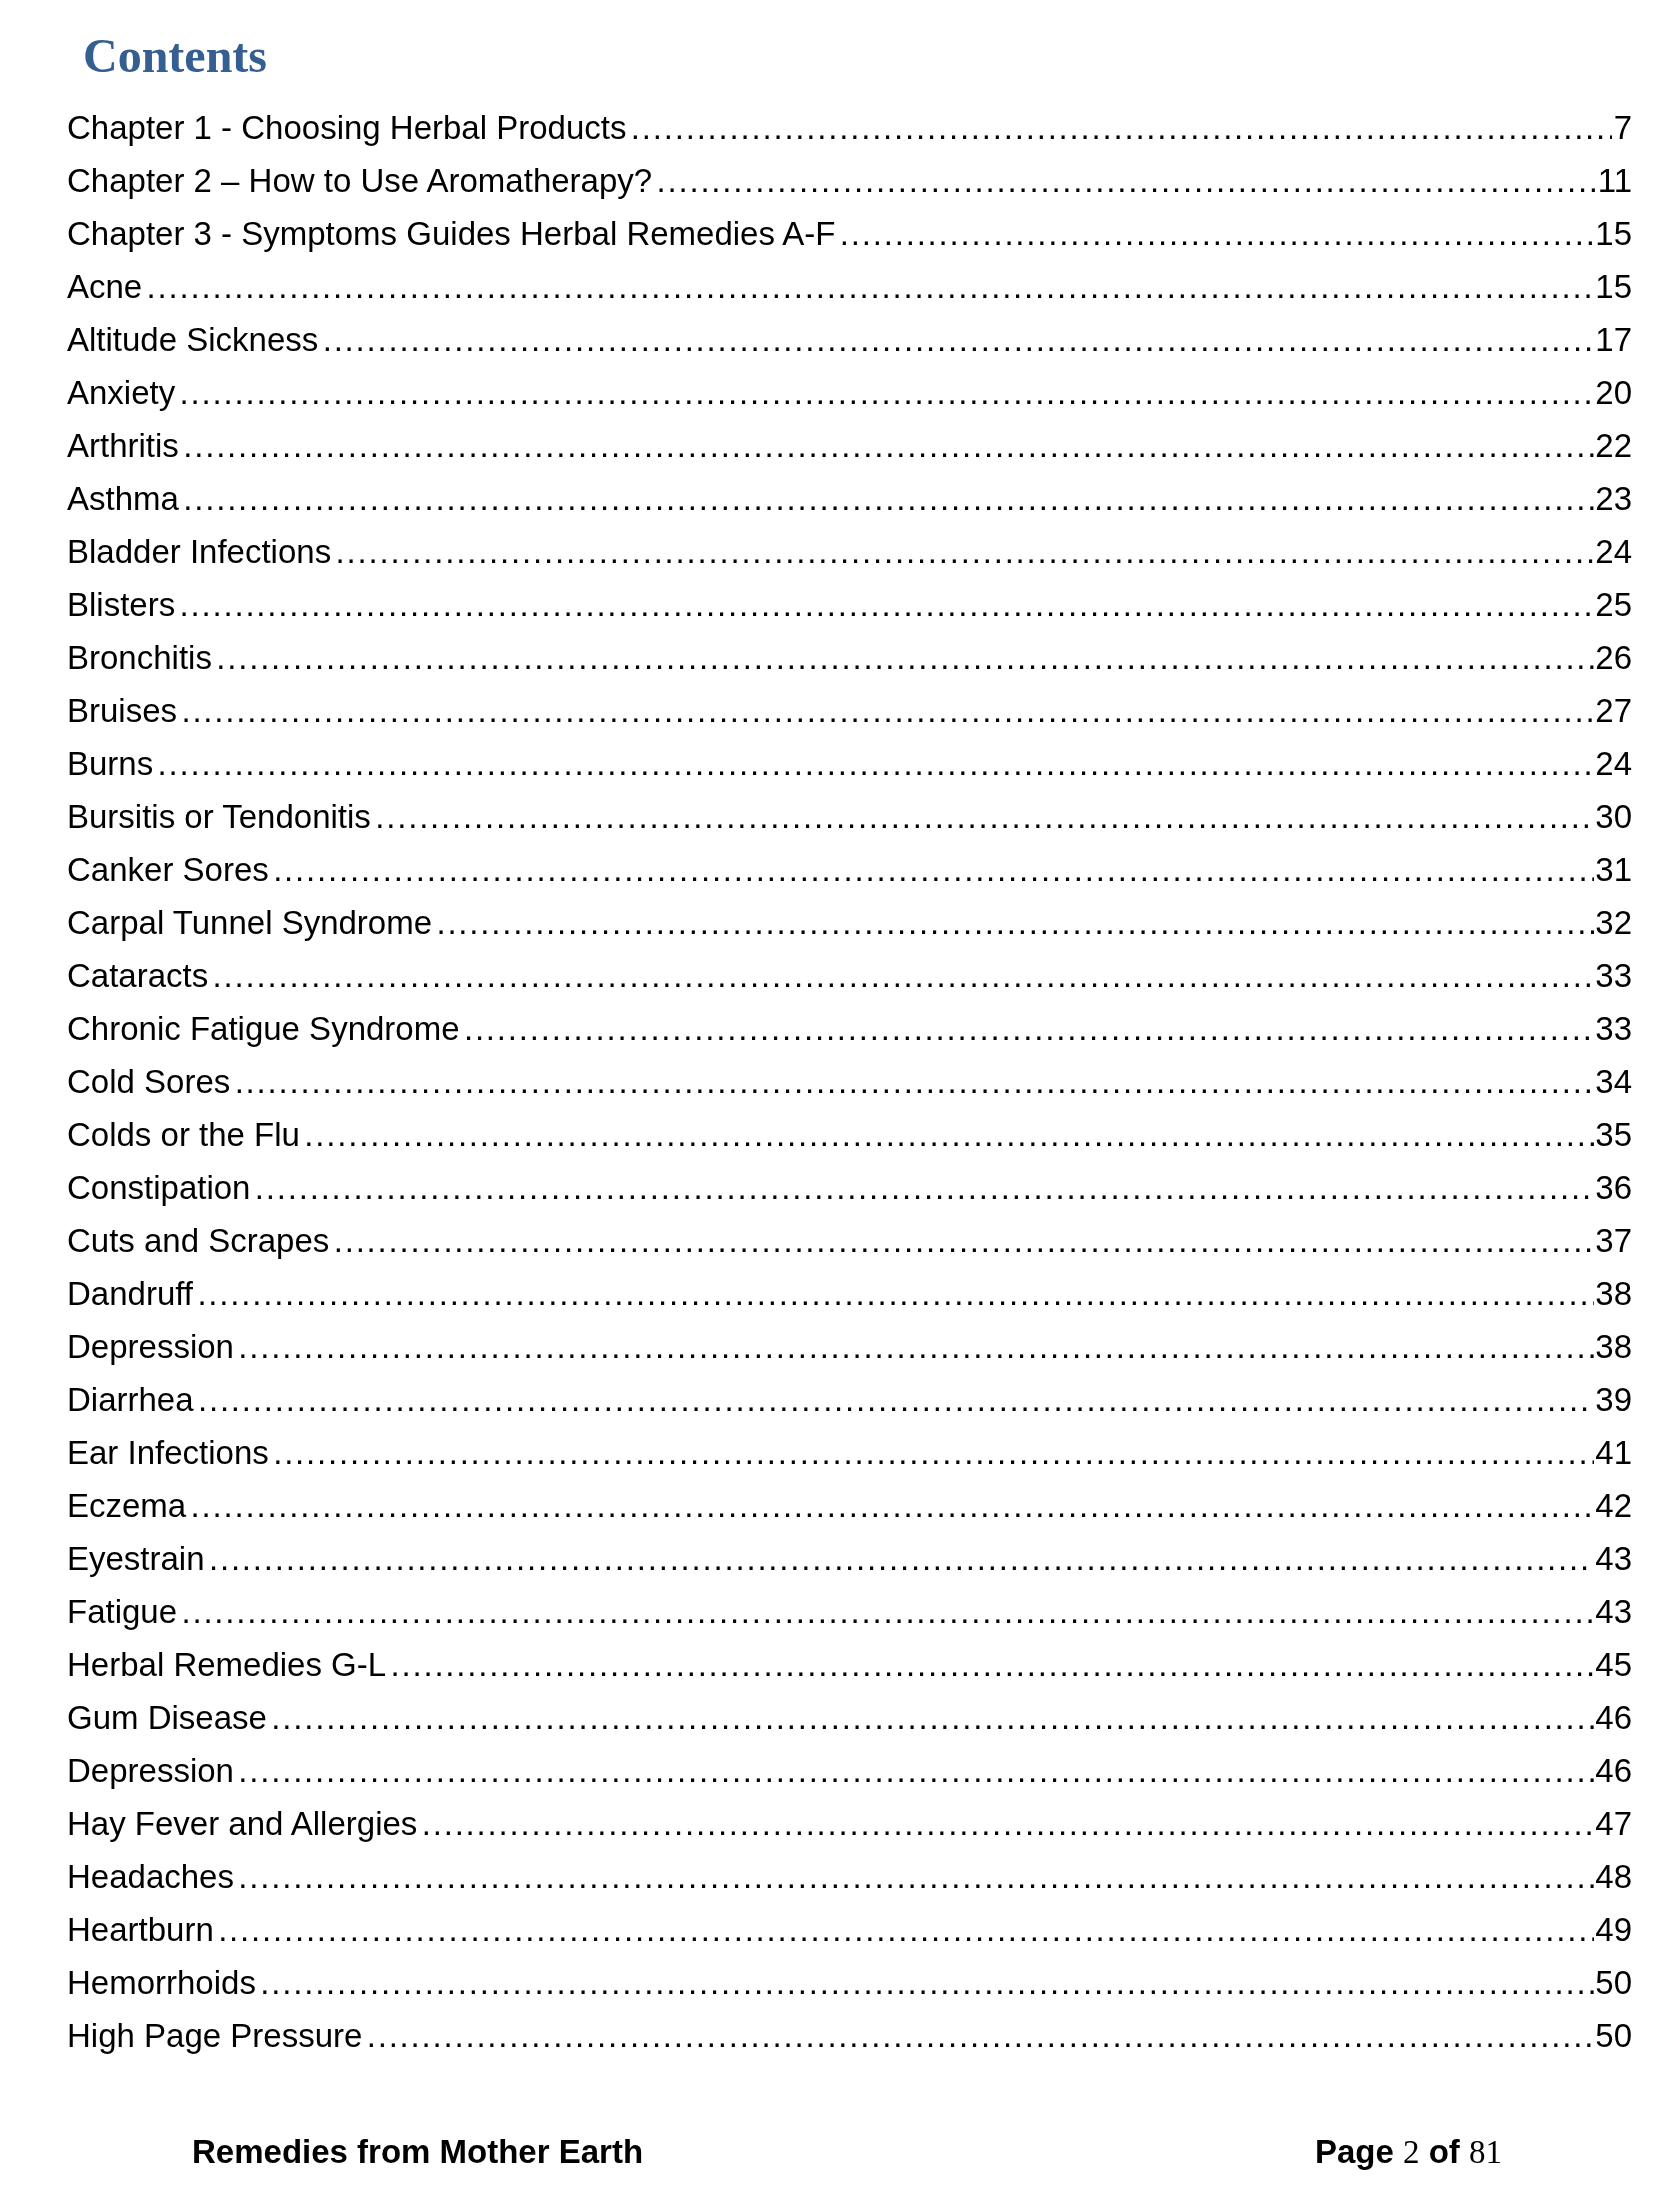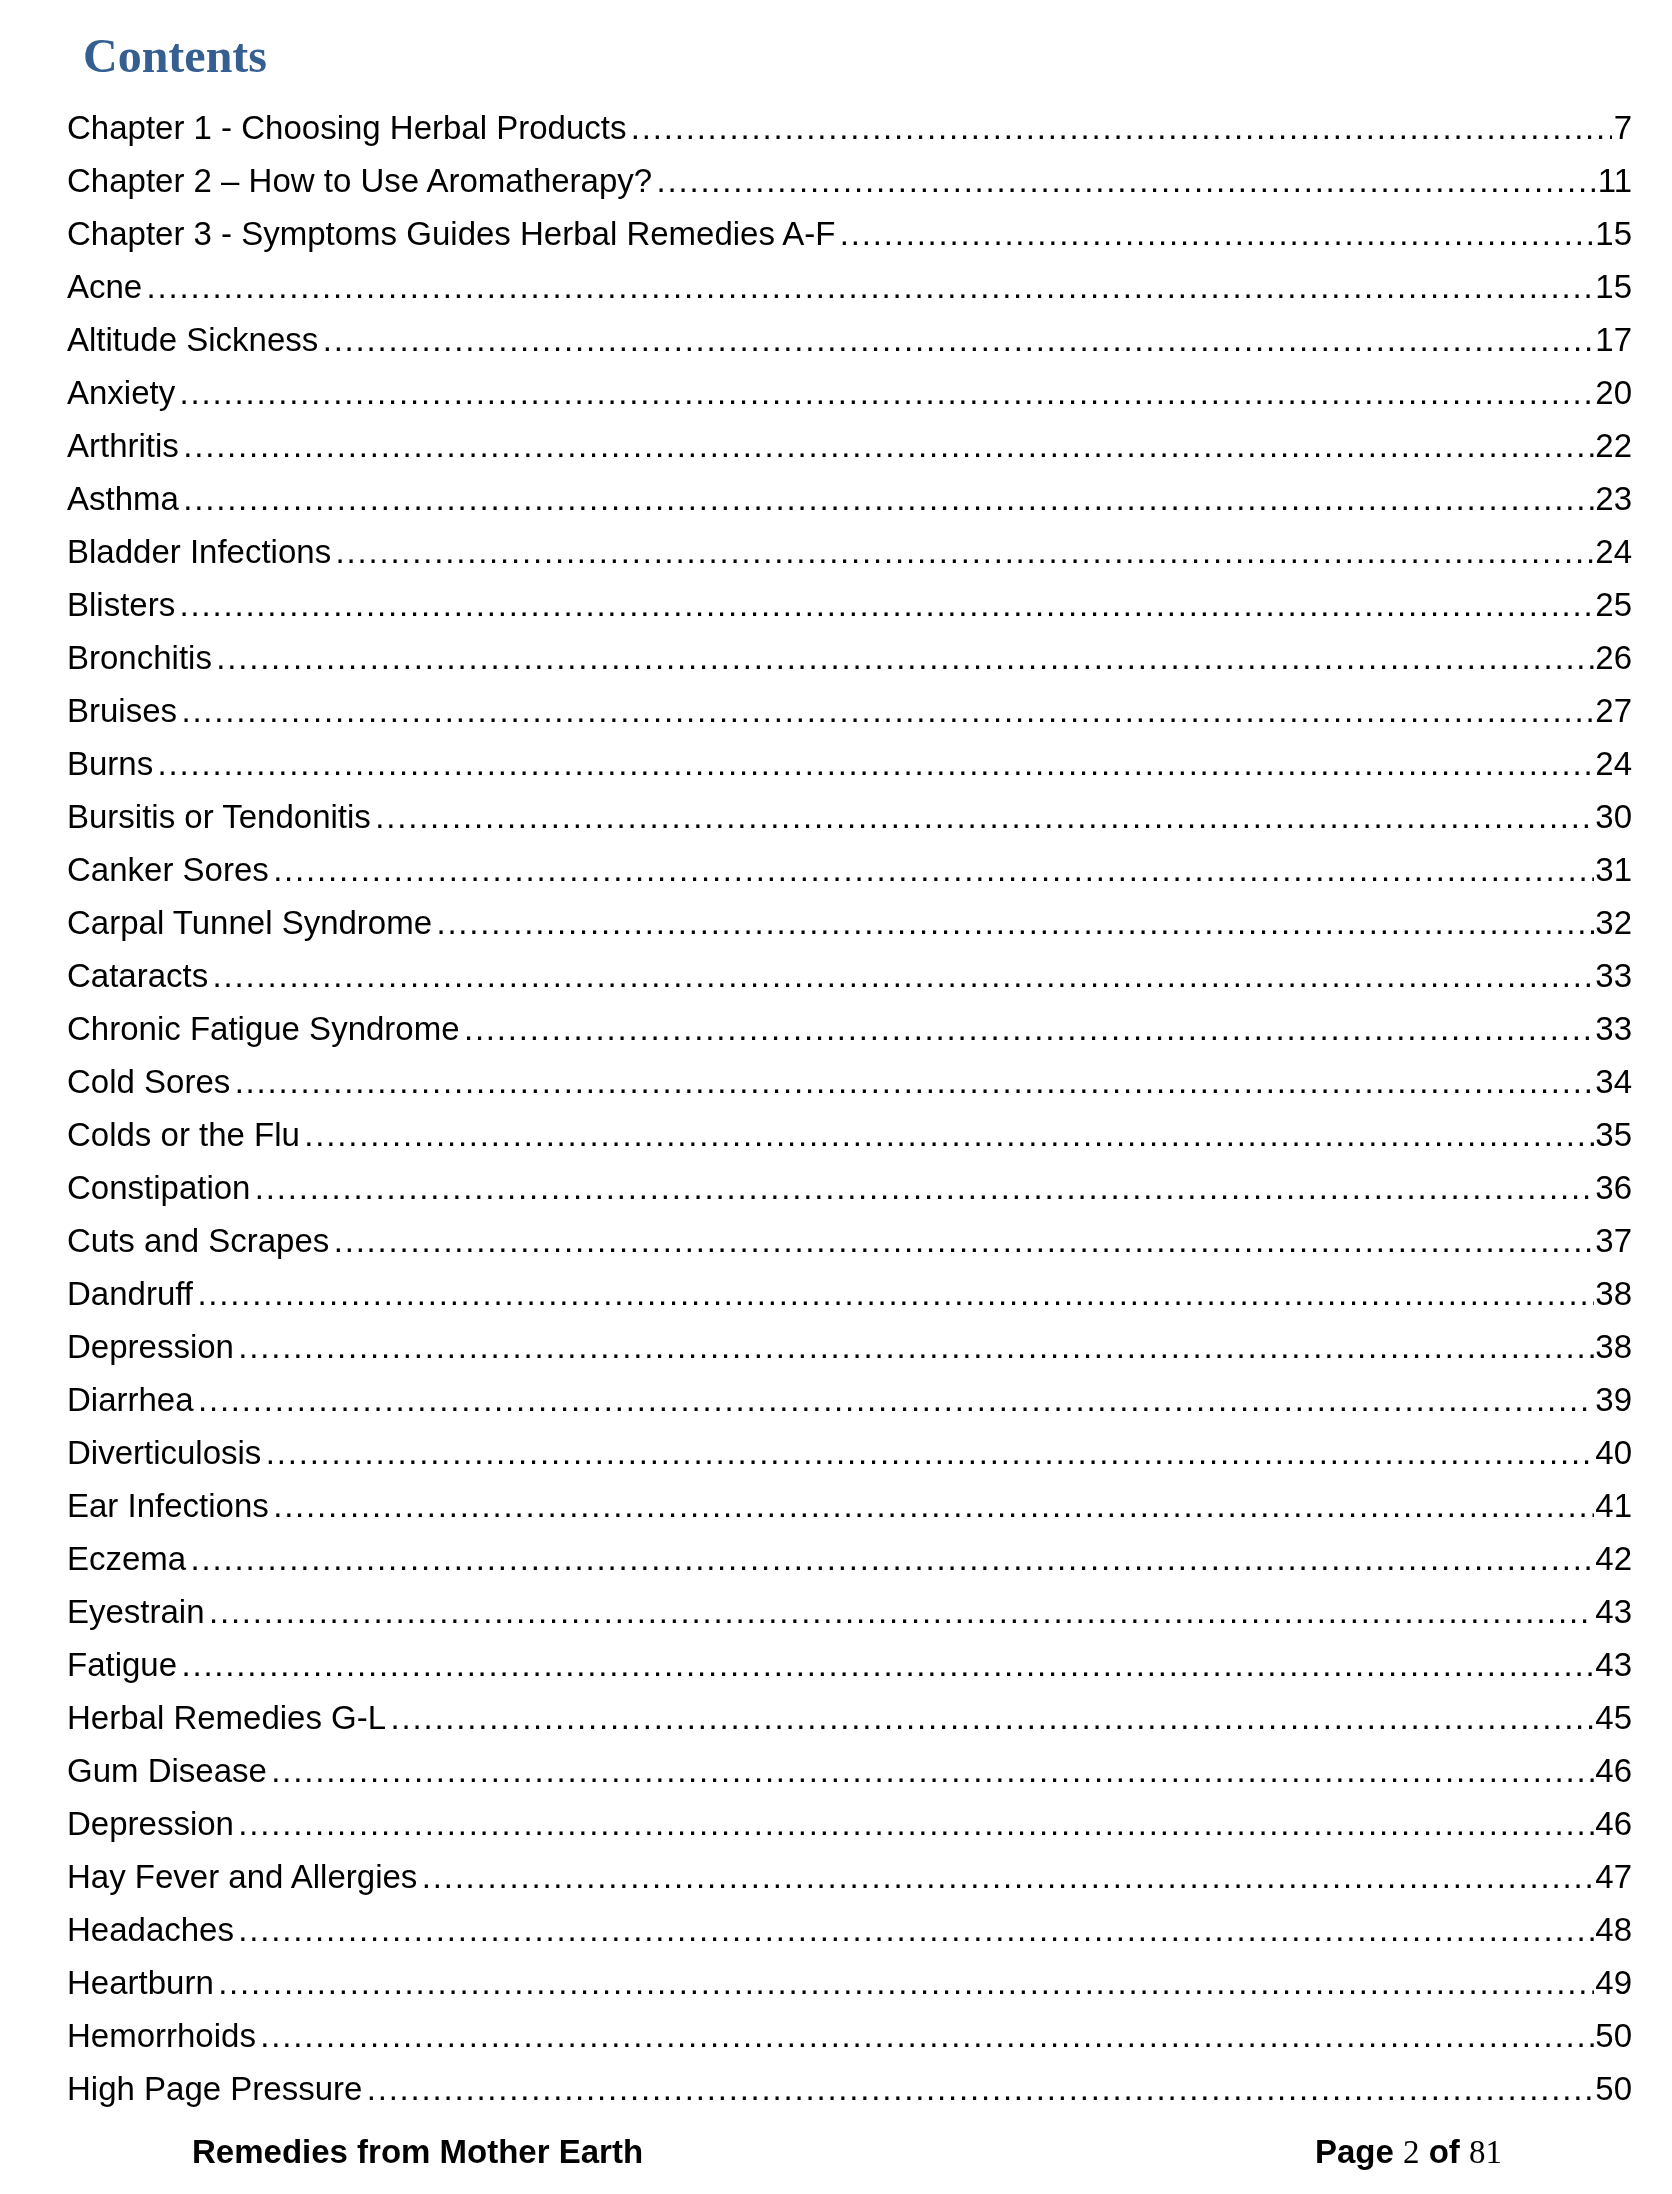--- a/index.html
+++ b/index.html
@@ -199,25 +199,20 @@
         <span class="label">Depression</span>
         <span class="dots"></span>
         <span class="pagenum">38</span>
       </div>
       <div class="toc-row">
         <span class="label">Diarrhea</span>
         <span class="dots"></span>
         <span class="pagenum">39</span>
       </div>
       <div class="toc-row">
-        <span class="label">Diverticulosis</span>
-        <span class="dots"></span>
-        <span class="pagenum">40</span>
-      </div>
-      <div class="toc-row">
         <span class="label">Ear Infections</span>
         <span class="dots"></span>
         <span class="pagenum">41</span>
       </div>
       <div class="toc-row">
         <span class="label">Eczema</span>
         <span class="dots"></span>
         <span class="pagenum">42</span>
       </div>
       <div class="toc-row">

